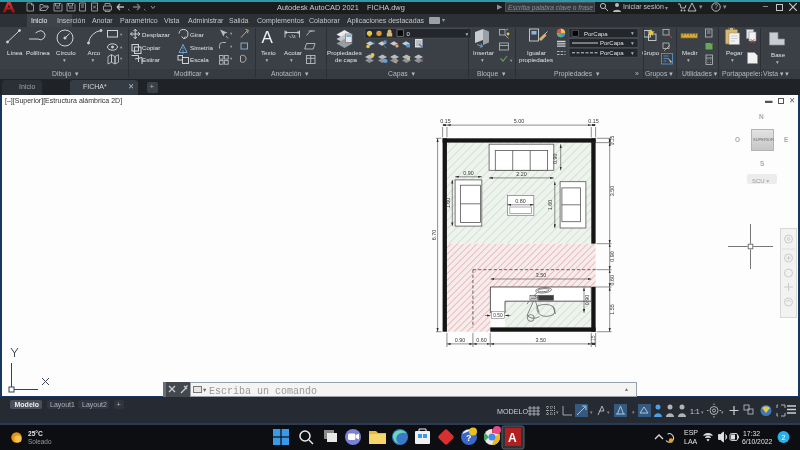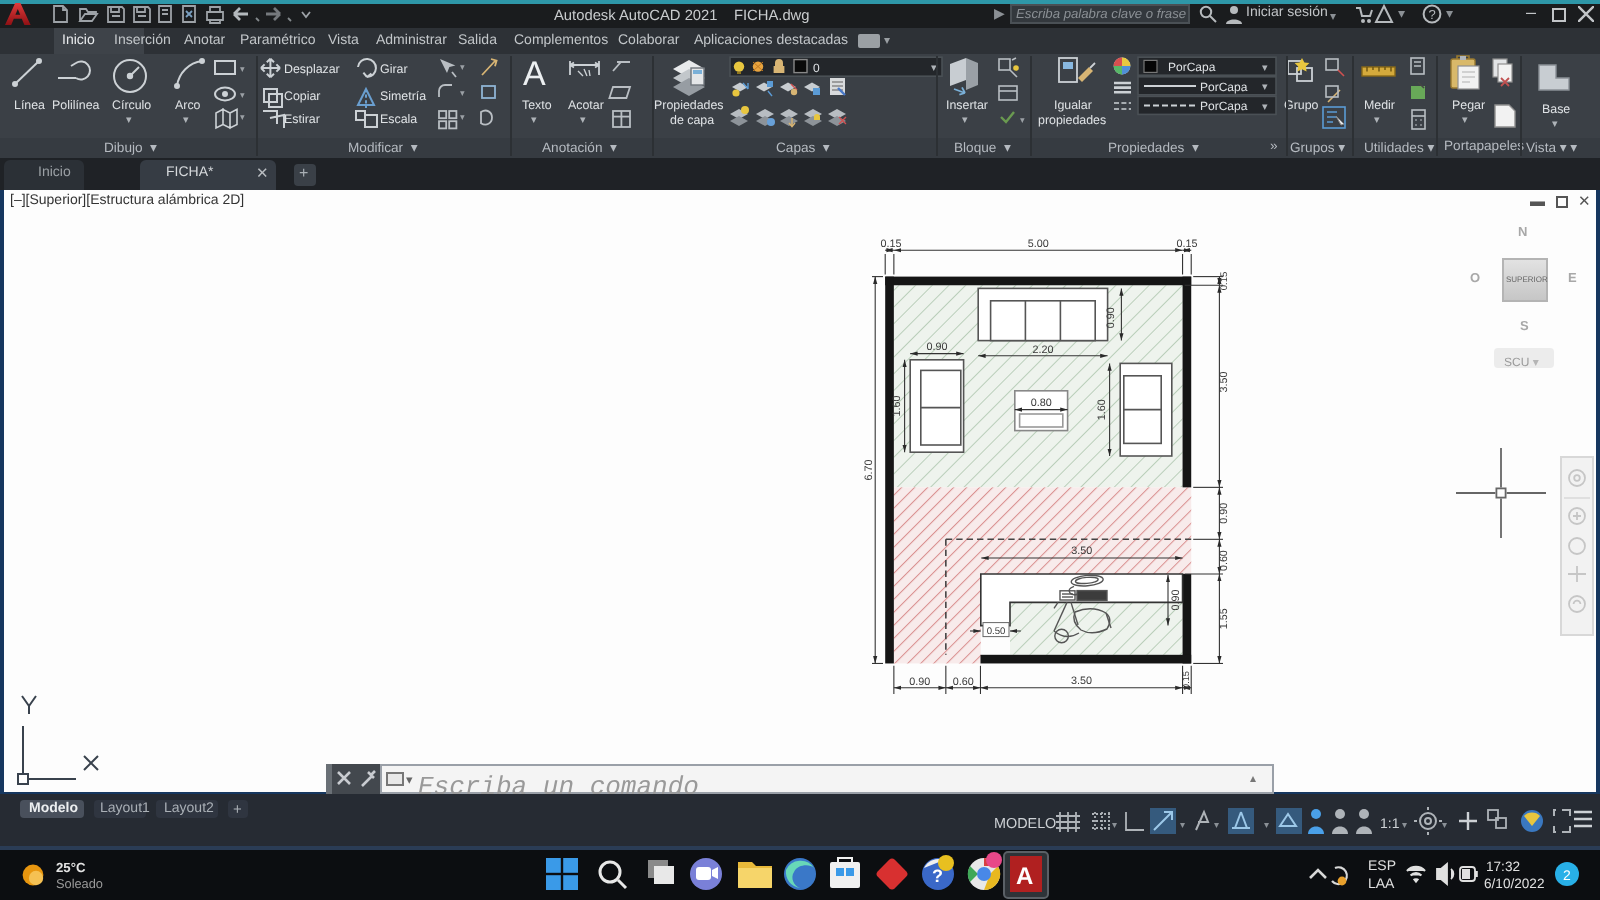--- a/index.html
+++ b/index.html
@@ -584,21 +584,21 @@
 
   <div class="abs" style="left:163px;top:382px;width:27px;height:15px;background:#43484e;"></div>
   <div class="abs" style="left:163px;top:382px;width:3px;height:15px;background:#6a7076;"></div>
   <svg class="abs" style="left:168px;top:385px;" width="22" height="9" viewBox="0 0 22 9">
     <path d="M1 1 L7 7 M7 1 L1 7" stroke="#c8cbd0" stroke-width="1.3"></path>
     <path d="M13 8 L18 3 M16 1 l3 3 M17.5 2.5 l2 -2" stroke="#c8cbd0" stroke-width="1.3" fill="none"></path>
   </svg>
   <div class="abs" style="left:190px;top:382px;width:447px;height:15px;background:#f4f4f4;border:1px solid #9aa0a8;"></div>
   <div class="abs" style="left:193px;top:386px;width:9px;height:7px;border:1px solid #777;background:#e8e8e8;"></div>
   <div class="t" style="left:203px;top:386px;font-size:6.5px;color:#666;">▾</div>
-  <div class="t" style="left:209px;top:386px;font-size:13px;font-style:italic;color:#999;font-family:'Liberation Mono',monospace;">Escriba un comando</div>
+  <div class="t" style="left:209px;top:386px;font-size:10px;color:#999;font-family:'Liberation Mono',monospace;">Escriba un comando</div>
   <div class="t" style="left:625px;top:385px;font-size:6px;color:#777;">▴</div>
 
   <div class="abs" style="left:0;top:397px;width:800px;height:26px;background:#262b33;"></div>
   <div class="abs" style="left:0;top:423px;width:800px;height:2px;background:#2a3c55;"></div>
   <div class="abs" style="left:10px;top:400px;width:32px;height:9px;background:#49505c;border-radius:2px;"></div>
   <div class="t" style="left:14.5px;top:400.5px;font-size:7px;font-weight:bold;color:#eceef0;">Modelo</div>
   <div class="abs" style="left:47px;top:400px;width:26px;height:9px;background:#2f3540;border-radius:2px;"></div>
   <div class="t" style="left:50px;top:400.5px;font-size:7px;color:#aab0b6;">Layout1</div>
   <div class="abs" style="left:78px;top:400px;width:31px;height:9px;background:#2f3540;border-radius:2px;"></div>
   <div class="t" style="left:82px;top:400.5px;font-size:7px;color:#aab0b6;">Layout2</div>

